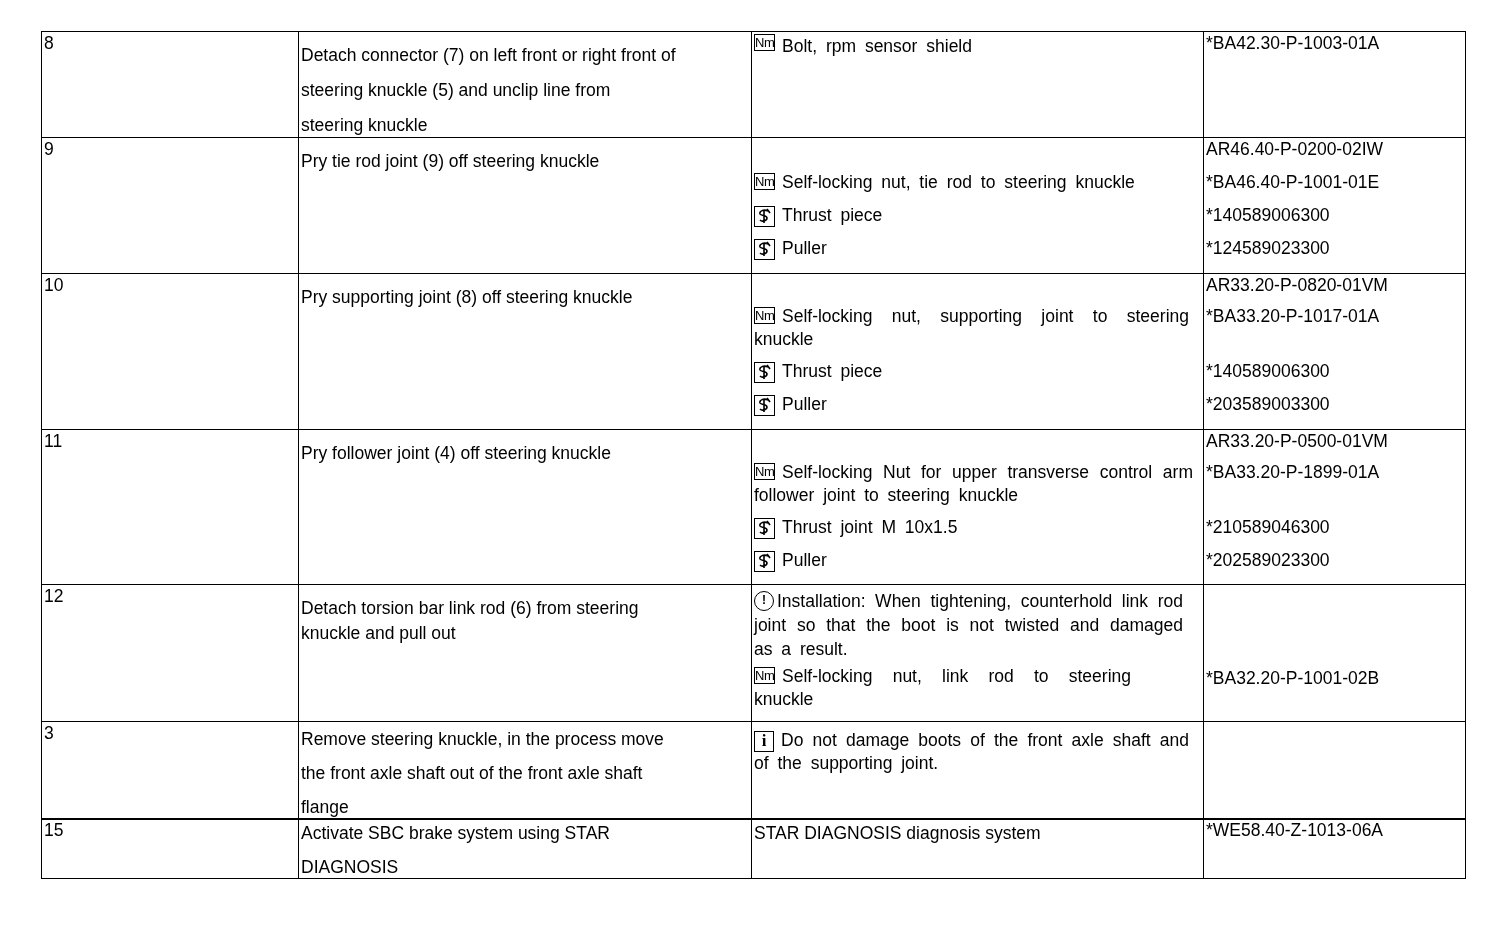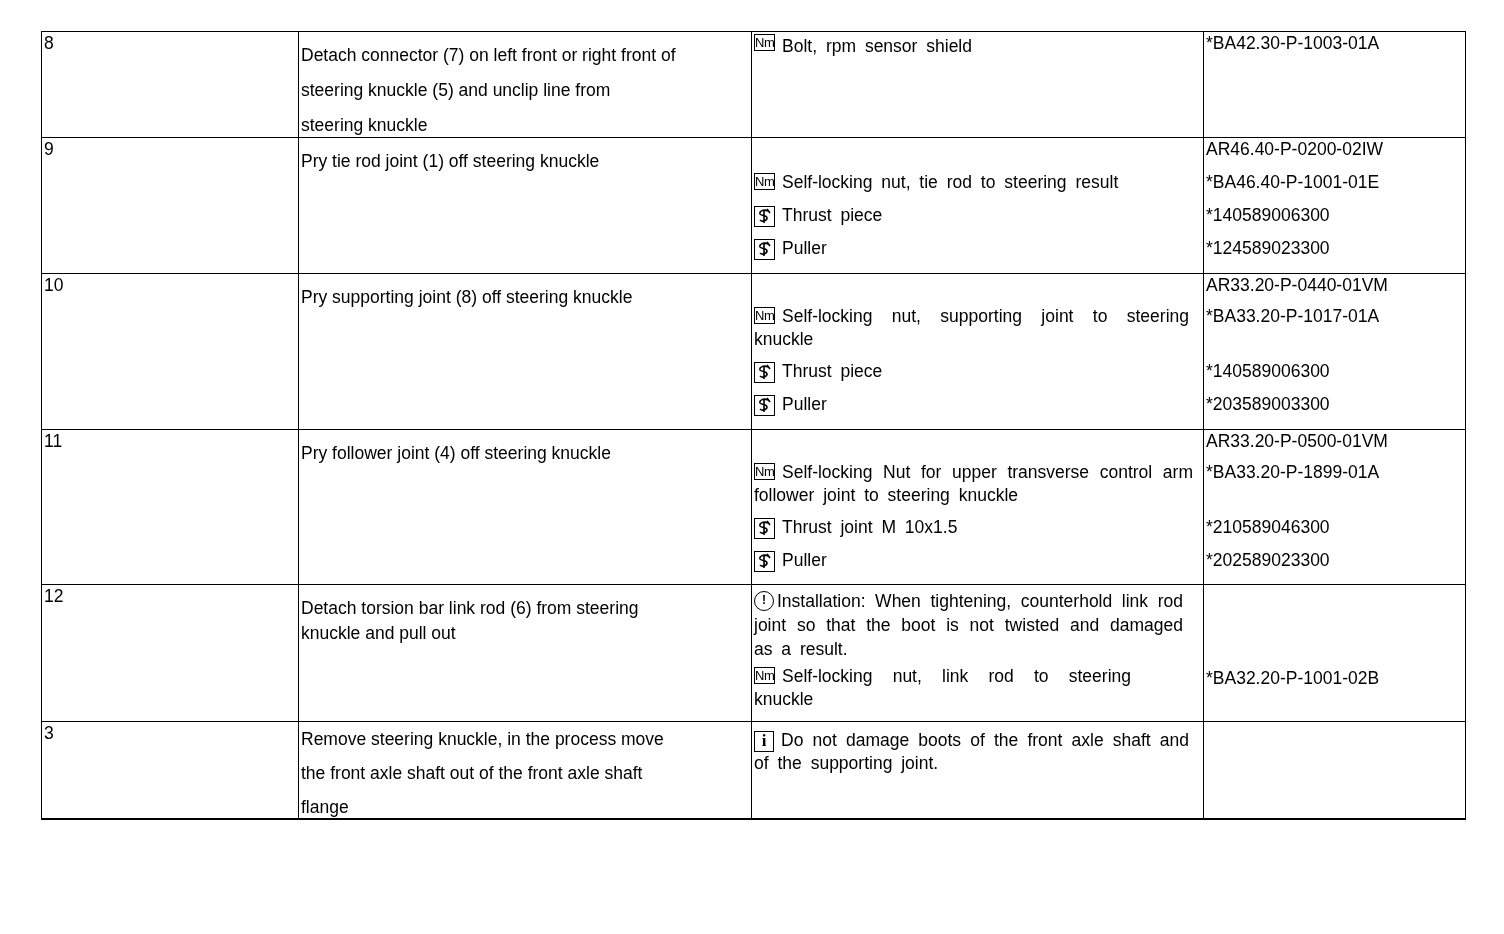--- a/index.html
+++ b/index.html
@@ -56,27 +56,27 @@
       </div>
     </td>
     <td class="c4">
       <span class="ref">*BA42.30-P-1003-01A</span>
     </td>
   </tr>
 
   <tr class="r9">
     <td class="c1">9</td>
     <td class="c2">
-      <span class="line">Pry tie rod joint (1) off steering knuckle</span>
+      <span class="line">Pry tie rod joint (9) off steering knuckle</span>
     </td>
     <td class="c3">
       <div style="height:33px"></div>
       <div class="spec" style="height:33px">
         <span class="ic ic-nm">Nm</span>
-        <span class="sp">Self-locking   nut,  tie  rod  to steering  result</span>
+        <span class="sp">Self-locking   nut,  tie  rod  to steering  knuckle</span>
       </div>
       <div class="spec" style="height:33px">
         <span class="ic ic-tool">
           <svg width="19" height="19" viewBox="0 0 19 19">
                 <path d="M13 4 C9 2 4 4 5 7 C6 9 12 8 12 11 C12 14 7 15 5 13 M9 3 L9 16 M12 2 L15 6" fill="none" stroke="#000" stroke-width="1.6"></path>
               </svg>
         </span>
         <span class="sp">Thrust  piece</span>
       </div>
       <div class="spec">
@@ -117,21 +117,21 @@
       <div class="spec">
         <span class="ic ic-tool">
           <svg width="19" height="19" viewBox="0 0 19 19">
                 <path d="M13 4 C9 2 4 4 5 7 C6 9 12 8 12 11 C12 14 7 15 5 13 M9 3 L9 16 M12 2 L15 6" fill="none" stroke="#000" stroke-width="1.6"></path>
               </svg>
         </span>
         <span class="sp">Puller</span>
       </div>
     </td>
     <td class="c4">
-      <span class="ref" style="height:31px">AR33.20-P-0440-01VM</span>
+      <span class="ref" style="height:31px">AR33.20-P-0820-01VM</span>
       <span class="ref" style="height:55px">*BA33.20-P-1017-01A</span>
       <span class="ref" style="height:33px">*140589006300</span>
       <span class="ref">*203589003300</span>
     </td>
   </tr>
 
   <tr class="r11">
     <td class="c1">11</td>
     <td class="c2">
       <span class="line">Pry follower joint (4) off steering knuckle</span>
@@ -195,15 +195,28 @@
     </td>
     <td class="c3">
       <div class="spec-wrap" style="padding-right:12px; margin-top:7px">
         <span class="ic ic-info">i</span><span class="sp">Do not  damage  boots  of the  front axle  shaft and of the supporting joint.</span>
       </div>
     </td>
     <td class="c4"></td>
   </tr>
 
 
+  <tr class="r15">
+    <td class="c1" style="line-height:20px">15</td>
+    <td class="c2">
+      <span class="line" style="margin-top:2px;line-height:22px">Activate SBC brake system using STAR</span>
+      <span class="line" style="line-height:22px">DIAGNOSIS</span>
+    </td>
+    <td class="c3">
+      <span class="line" style="margin-top:2px">STAR DIAGNOSIS diagnosis system</span>
+    </td>
+    <td class="c4">
+      <span class="ref" style="line-height:20px">*WE58.40-Z-1013-06A</span>
+    </td>
+  </tr>
 
 </tbody>
   </table>
 
 </body></html>

